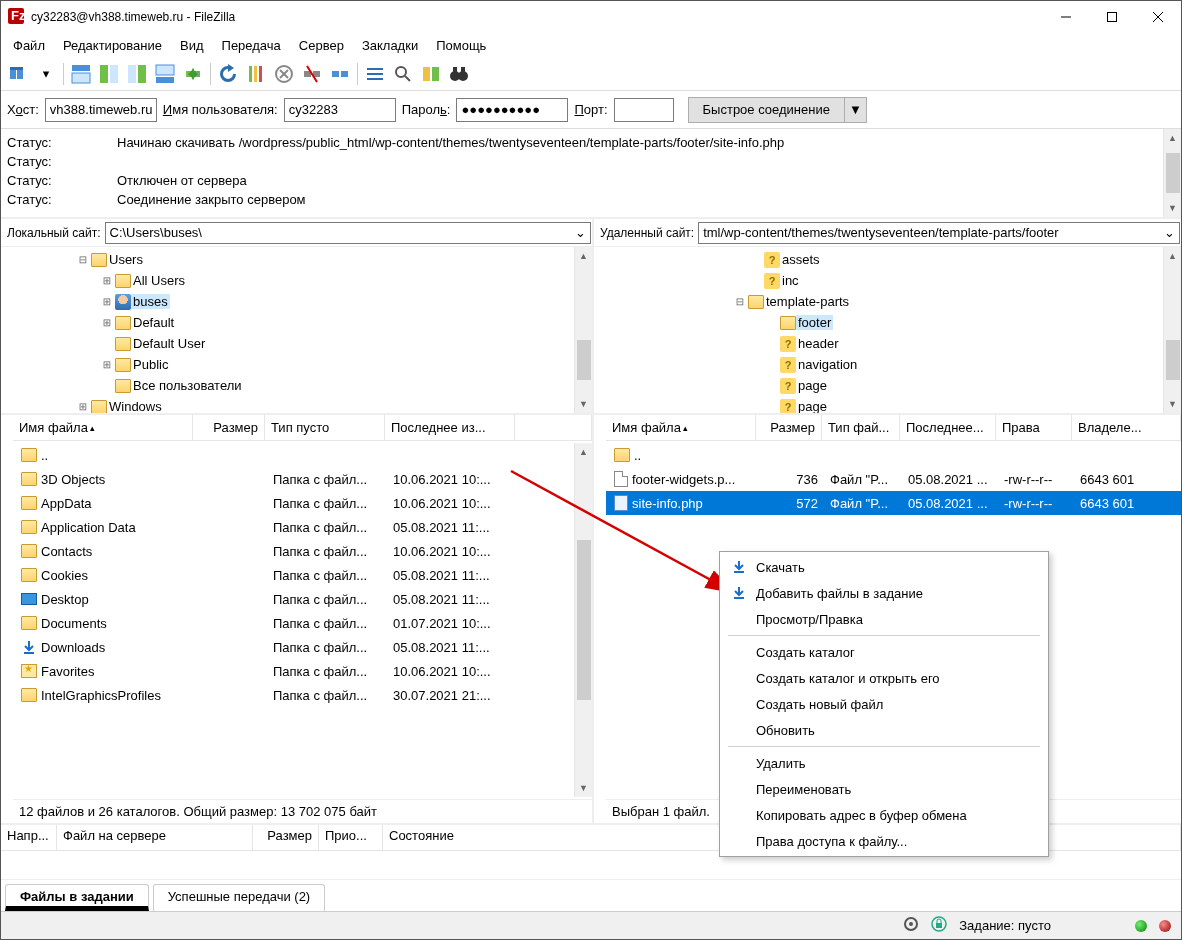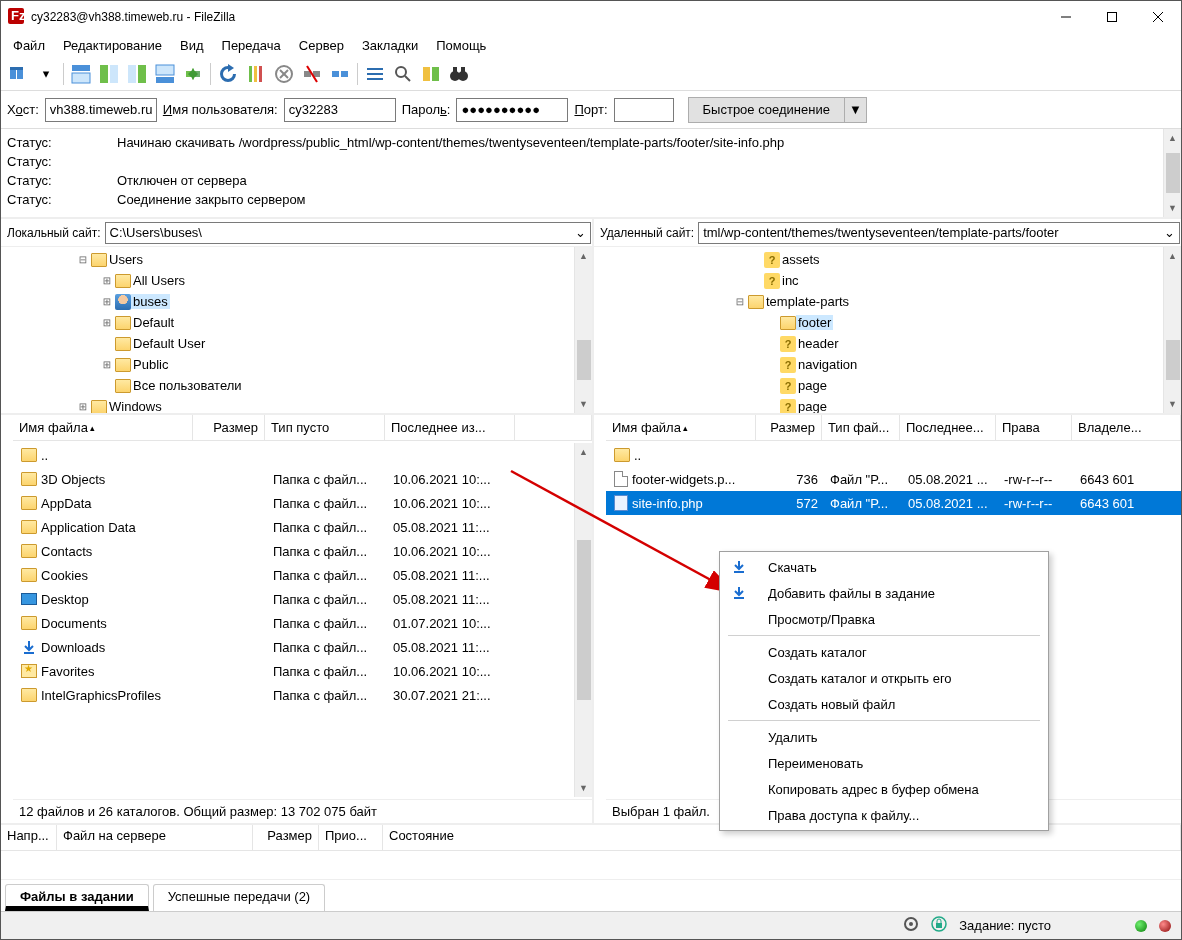--- a/index.html
+++ b/index.html
@@ -74,21 +74,21 @@
 .ico-file::after { content:""; position:absolute; right:-1px; top:-1px; width:5px; height:5px; background:#fff; border-left:1px solid #888; border-bottom:1px solid #888; }
 .ico-php { width:14px; height:16px; background:#eaf3ff; border:1px solid #5a8bcf; display:inline-block; }
 .ico-q { width:16px; height:16px; background:#ffd966; border-radius:2px; display:inline-flex; align-items:center; justify-content:center; color:#8a6d00; font-weight:bold; font-size:11px; }
 .ico-fav { width:16px; height:14px; background:#ffe9a2; border:1px solid #cc9a2e; position:relative; display:inline-block; }
 .ico-fav::after { content:"★"; position:absolute; left:2px; top:-2px; font-size:10px; color:#e0a800; }
 .ico-dl { width:16px; height:16px; display:inline-flex; align-items:center; justify-content:center; }
 .ico-desktop { width:16px; height:12px; background:#3696e0; border:1px solid #1b5b99; display:inline-block; }
 .ico-person { width:16px; height:16px; display:inline-block; background:radial-gradient(circle at 50% 35%, #f4c9a0 35%, transparent 36%), linear-gradient(#5aa0e0,#2c6db0); border-radius:2px; }
 
 .ctx { position:absolute; background:#fff; border:1px solid #a0a0a0; box-shadow:3px 3px 6px rgba(0,0,0,0.2); padding:2px; z-index:50; }
-.ctx-item { display:flex; align-items:center; gap:20px; padding:4px 18px 4px 8px; height:26px; white-space:nowrap; }
+.ctx-item { display:flex; align-items:center; gap:8px; padding:4px 18px 4px 8px; height:26px; white-space:nowrap; }
 .ctx-sep { height:1px; background:#d0d0d0; margin:3px 6px; }
 .ctx-ico { width:18px; display:inline-flex; justify-content:center; }
 
 .arrow-overlay { position:absolute; pointer-events:none; z-index:40; }
 
 .led { width:12px; height:12px; border-radius:50%; display:inline-block; }
 .led-green { background:radial-gradient(circle at 35% 35%, #6fef6f, #0a7f0a); }
 .led-red { background:radial-gradient(circle at 35% 35%, #ff8a8a, #8a0a0a); }
 
 .svgbox { width:22px; height:22px; }
@@ -636,20 +636,24 @@
       <span>Создать каталог</span>
     </div>
     <div class="ctx-item">
       <span class="ctx-ico"></span>
       <span>Создать каталог и открыть его</span>
     </div>
     <div class="ctx-item">
       <span class="ctx-ico"></span>
       <span>Создать новый файл</span>
     </div>
+    <div class="ctx-item">
+      <span class="ctx-ico"></span>
+      <span>Обновить</span>
+    </div>
     <div class="ctx-sep"></div>
     <div class="ctx-item">
       <span class="ctx-ico"></span>
       <span>Удалить</span>
     </div>
     <div class="ctx-item">
       <span class="ctx-ico"></span>
       <span>Переименовать</span>
     </div>
     <div class="ctx-item">

